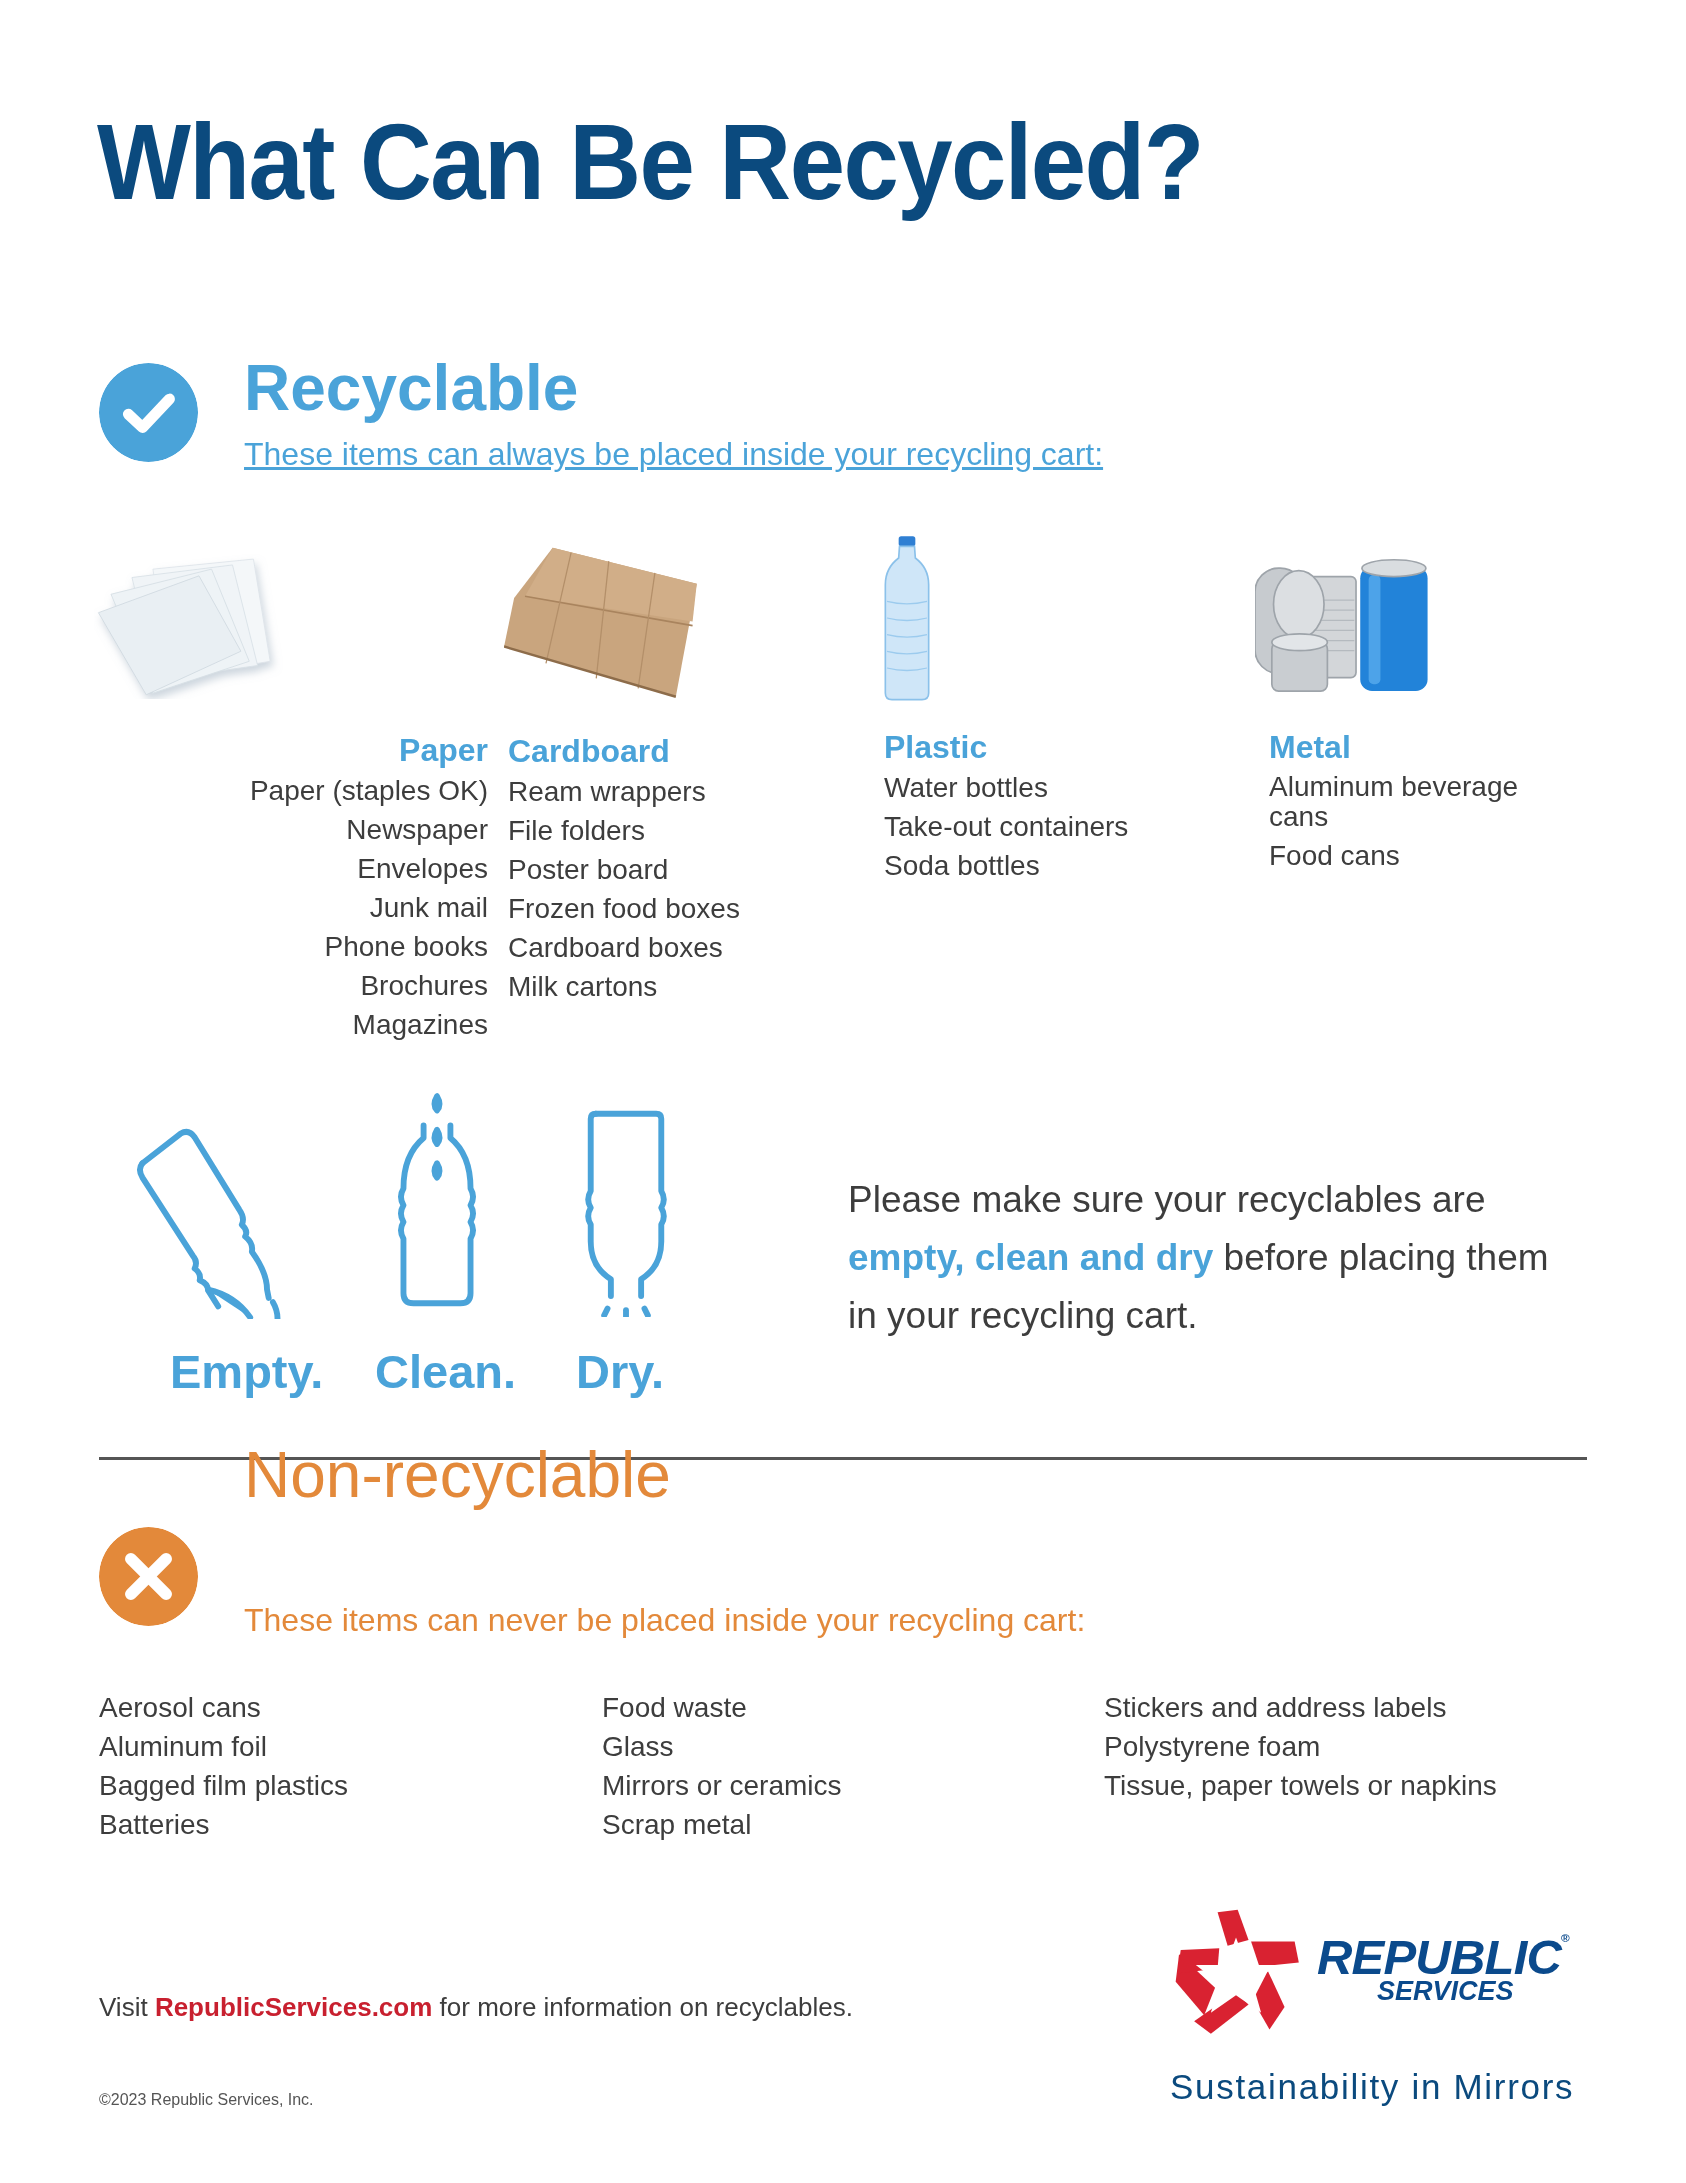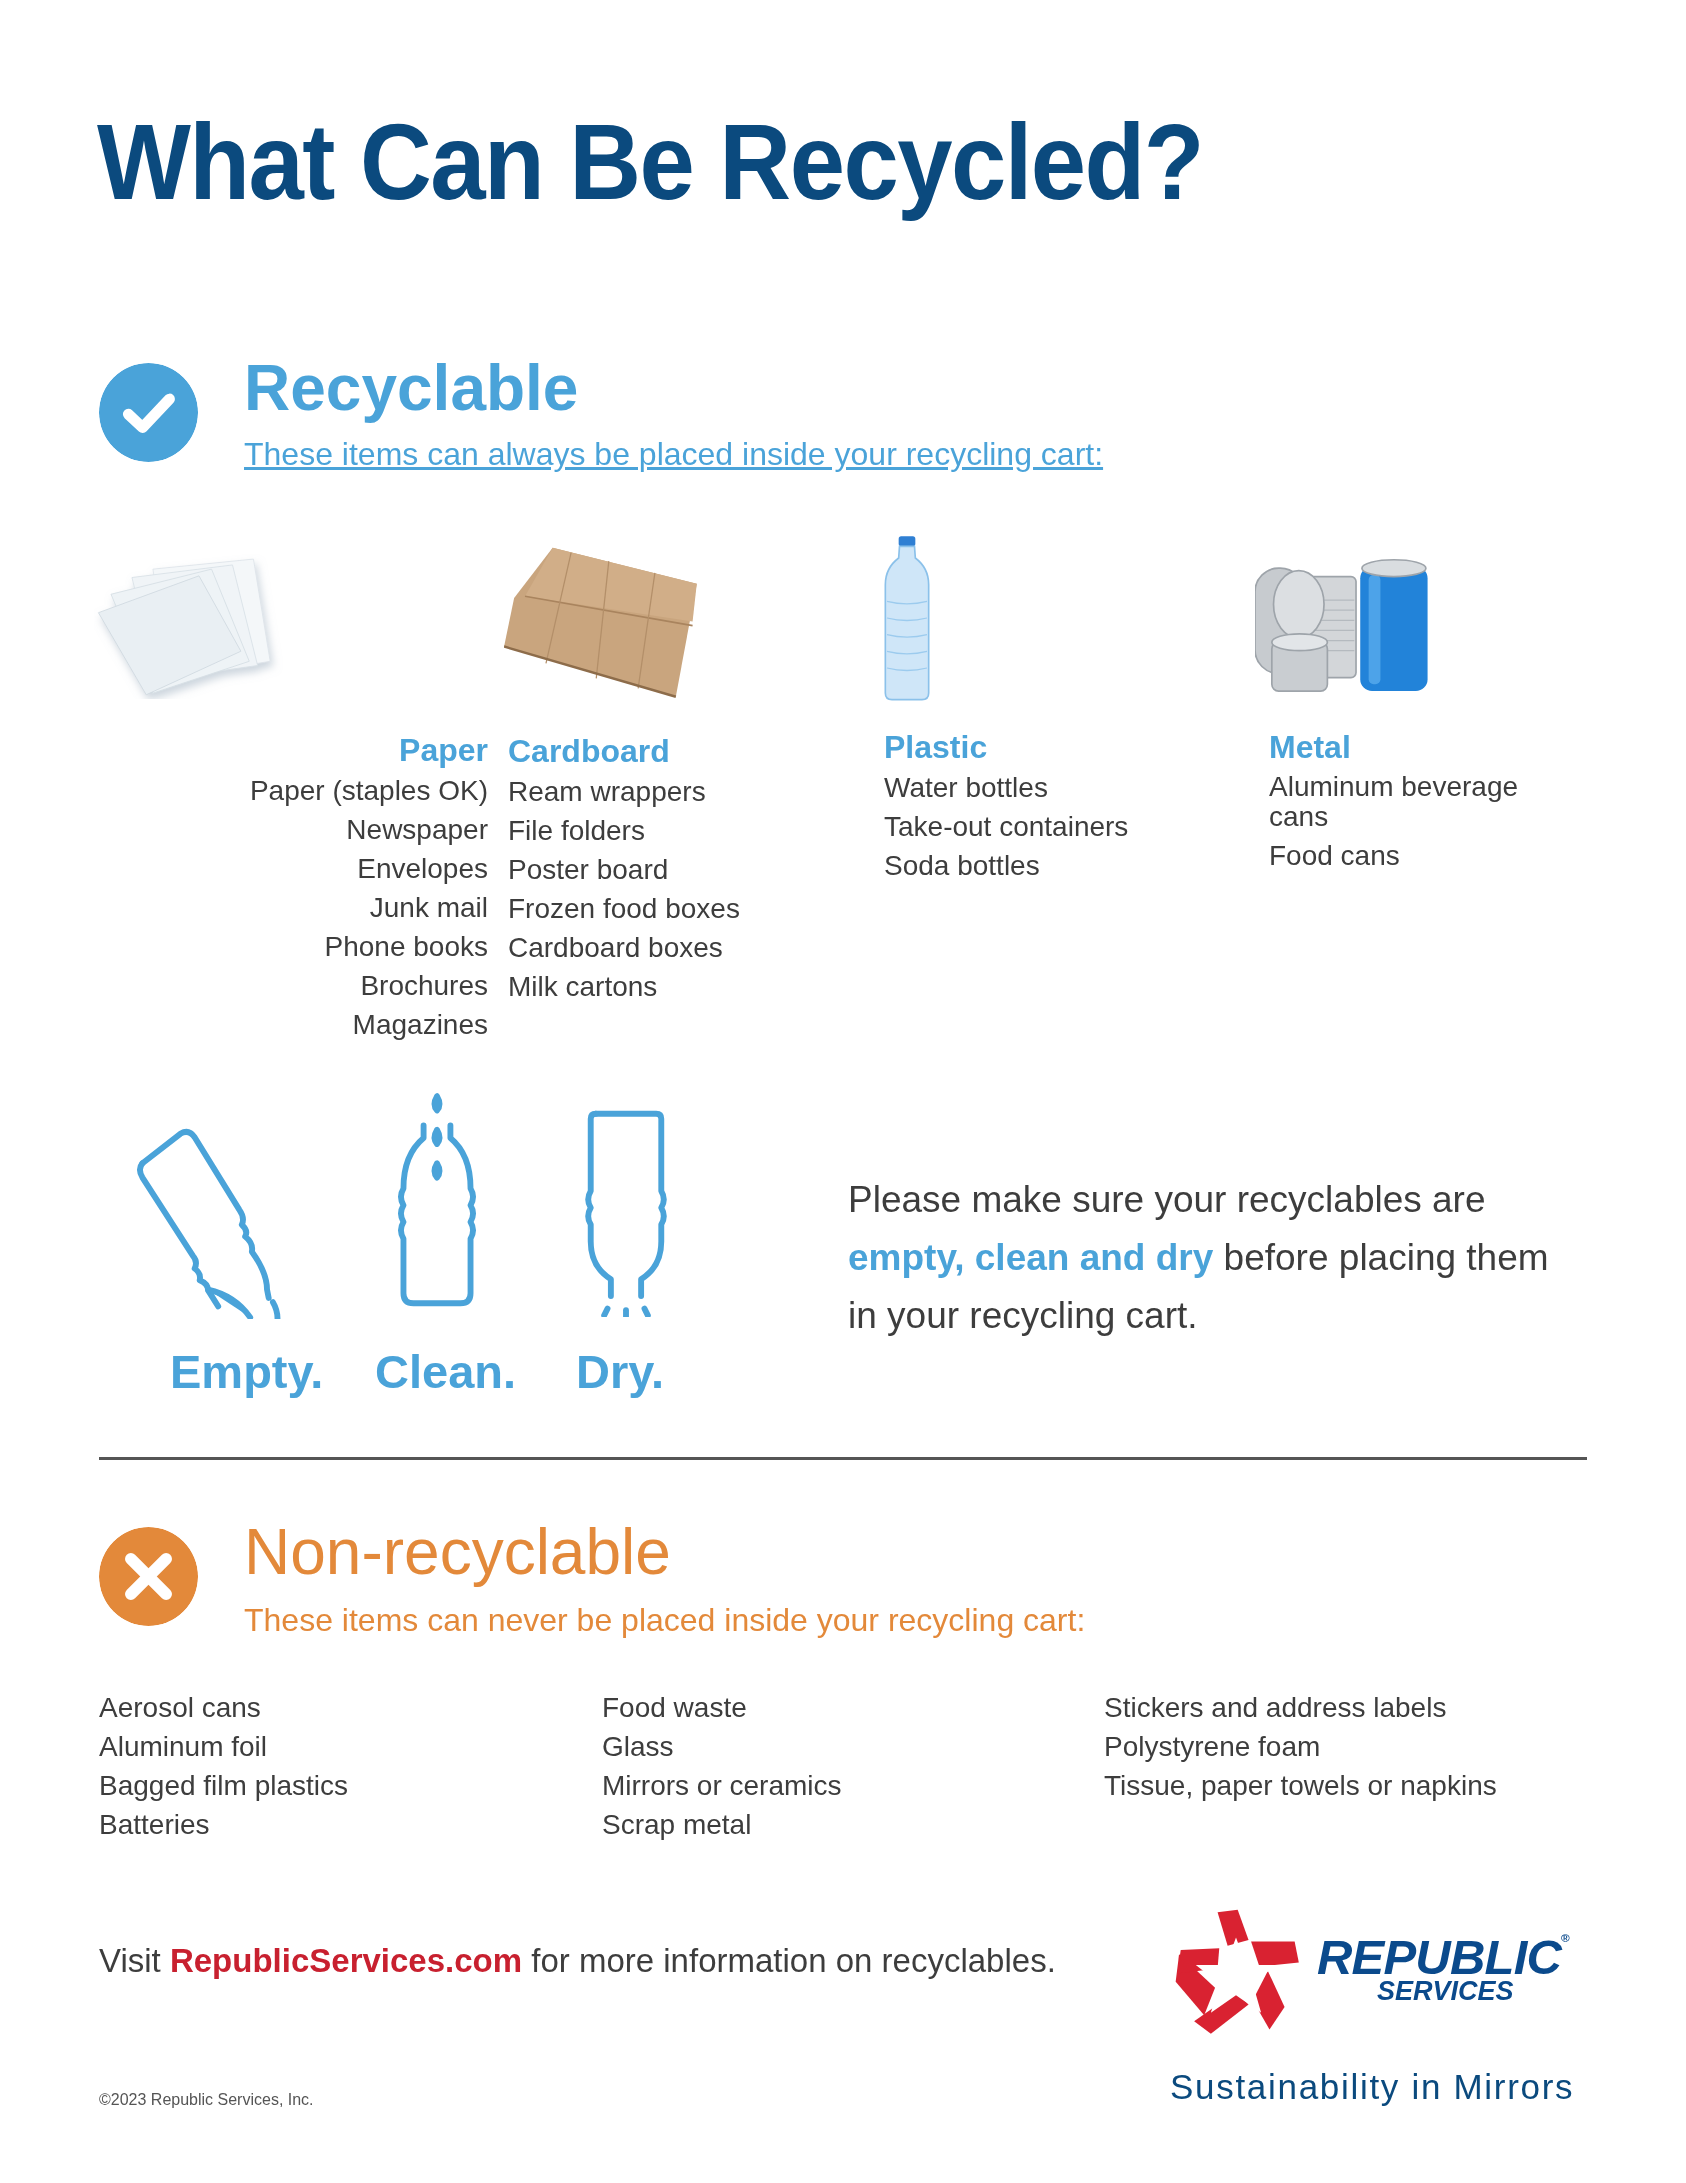--- a/index.html
+++ b/index.html
@@ -26,21 +26,21 @@
   .ecd-label { font-size: 47px; font-weight: bold; color: #4aa3d9; line-height: 1; white-space: nowrap; }
 
   .tip { left: 819px; top: 1171px; width: 714px; font-size: 37px; line-height: 58px; color: #3d3d3d; margin-left: 29px; }
   .tip .hl { color: #4aa3d9; font-weight: bold; }
 
   .divider { left: 99px; top: 1457px; width: 1488px; height: 2.5px; background: #555; }
 
   .non-list { list-style: none; }
   .non-list li { font-size: 28px; line-height: 39px; color: #3d3d3d; white-space: nowrap; }
 
-  .footer-text { left: 99px; top: 1942px; font-size: 33px; color: #3d3d3d; white-space: nowrap; }
+  .footer-text { left: 99px; top: 1992px; font-size: 26px; color: #3d3d3d; white-space: nowrap; }
   .footer-text .link { color: #c8202f; font-weight: bold; }
   .copyright { left: 99px; top: 2091px; font-size: 16px; color: #555; white-space: nowrap; }
 
   .logo-word-1 { left: 1317px; top: 1933px; font-size: 49px; font-weight: bold; font-style: italic; color: #0b4a8c; letter-spacing: -0.8px; line-height: 1; white-space: nowrap; }
   .logo-reg { font-size: 11.8px; vertical-align: top; font-style: normal; }
   .logo-word-2 { left: 1377px; top: 1978px; font-size: 27px; font-weight: bold; font-style: italic; color: #0b4a8c; line-height: 1; white-space: nowrap; }
   .tagline { left: 1170px; top: 2067px; font-size: 35px; color: #0b4a7e; letter-spacing: 1.7px; white-space: nowrap; }
 </style>
 </head>
 <body>
@@ -186,21 +186,21 @@
 
 <div class="abs divider"></div>
 
 <div class="abs" style="left:99px; top:1527px;">
   <svg class="section-icon" viewBox="0 0 118 118" width="99" height="99">
     <circle cx="59" cy="59" r="59" fill="#e3893a"></circle>
     <line x1="38" y1="38" x2="80" y2="80" stroke="#ffffff" stroke-width="14" stroke-linecap="round"></line>
     <line x1="80" y1="38" x2="38" y2="80" stroke="#ffffff" stroke-width="14" stroke-linecap="round"></line>
   </svg>
 </div>
-<div class="abs section-title non-color" style="left:244px; top:1520px;">Non-recyclable</div>
+<div class="abs section-title non-color" style="left:244px; top:1443px;">Non-recyclable</div>
 <div class="abs section-sub non-color" style="left:244px; top:1604px;">These items can never be placed inside your recycling cart:</div>
 
 <ul class="abs non-list" style="left:99px; top:1688px;">
   <li>Aerosol cans</li>
   <li>Aluminum foil</li>
   <li>Bagged film plastics</li>
   <li>Batteries</li>
 </ul>
 <ul class="abs non-list" style="left:602px; top:1688px;">
   <li>Food waste</li>

